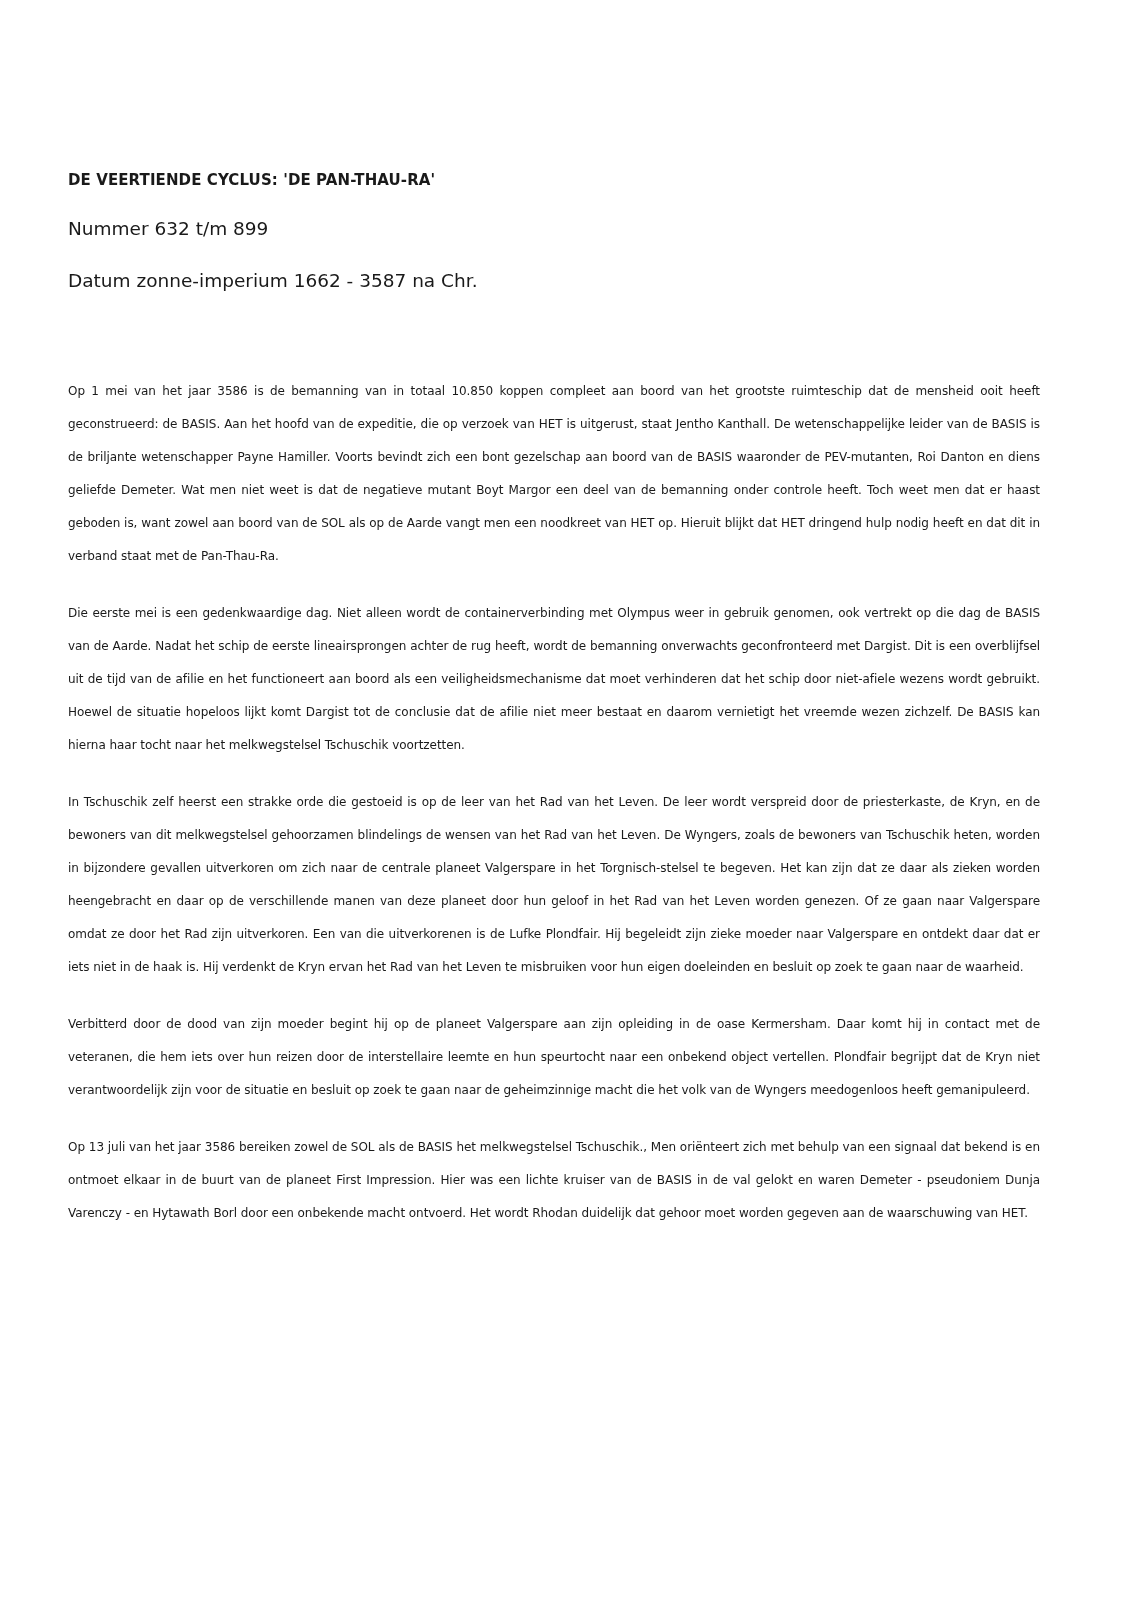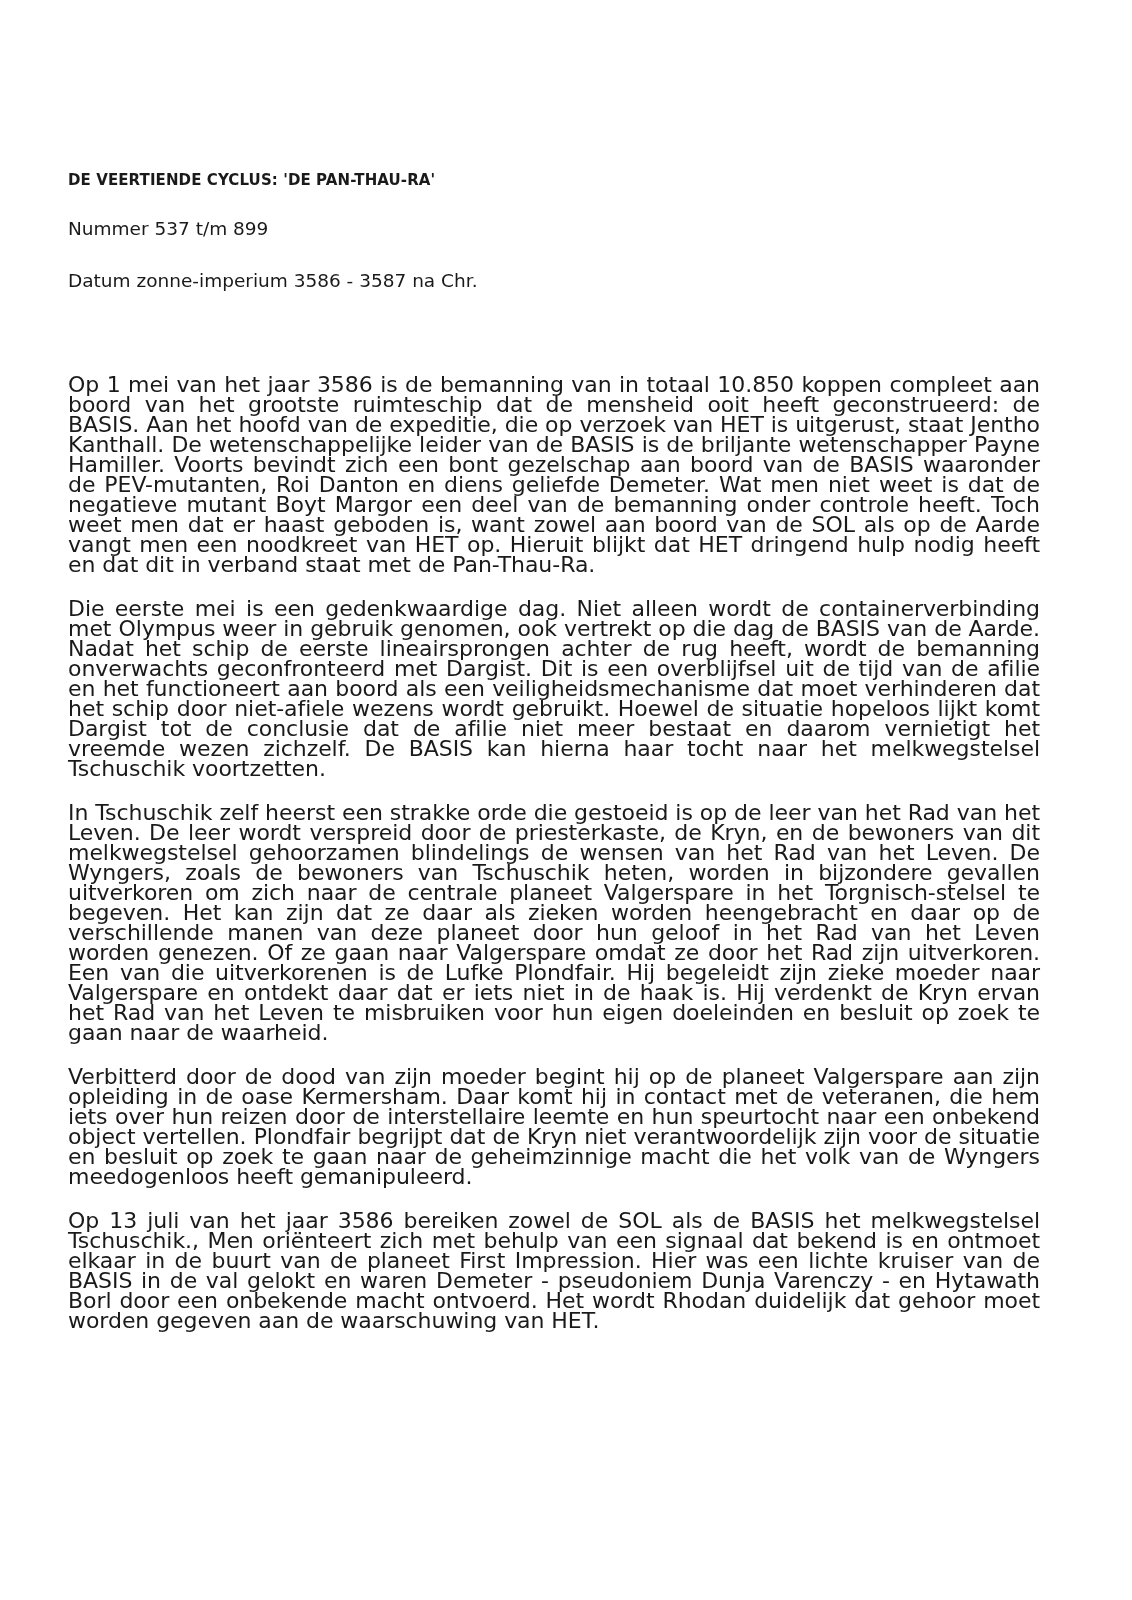--- a/index.html
+++ b/index.html
@@ -24,33 +24,33 @@
       margin: 0 0 25px 0;
       letter-spacing: 0.1px;
     }
     .meta {
       font-size: 18.5px;
       line-height: 24px;
       margin: 0 0 28px 0;
     }
     .meta.last { margin-bottom: 82px; }
     .para {
-      font-size: 22px;
-      line-height: 20px;
+      font-size: 12px;
+      line-height: 33px;
       text-align: justify;
       margin: 0 0 24px 0;
       letter-spacing: -0.05px;
     }
   </style>
 </head>
 <body>
 
 <div class="page">
   <h1 class="title">DE VEERTIENDE CYCLUS: 'DE PAN-THAU-RA'</h1>
-  <p class="meta">Nummer 537 t/m 899</p>
-  <p class="meta last">Datum zonne-imperium 3586 - 3587 na Chr.</p>
+  <p class="meta">Nummer 632 t/m 899</p>
+  <p class="meta last">Datum zonne-imperium 1662 - 3587 na Chr.</p>
 
   <p class="para">Op 1 mei van het jaar 3586 is de bemanning van in totaal 10.850 koppen compleet aan boord van het grootste ruimteschip dat de mensheid ooit heeft geconstrueerd: de BASIS. Aan het hoofd van de expeditie, die op verzoek van HET is uitgerust, staat Jentho Kanthall. De wetenschappelijke leider van de BASIS is de briljante wetenschapper Payne Hamiller. Voorts bevindt zich een bont gezelschap aan boord van de BASIS waaronder de PEV-mutanten, Roi Danton en diens geliefde Demeter. Wat men niet weet is dat de negatieve mutant Boyt Margor een deel van de bemanning onder controle heeft. Toch weet men dat er haast geboden is, want zowel aan boord van de SOL als op de Aarde vangt men een noodkreet van HET op. Hieruit blijkt dat HET dringend hulp nodig heeft en dat dit in verband staat met de Pan-Thau-Ra.</p>
   <p class="para">Die eerste mei is een gedenkwaardige dag. Niet alleen wordt de containerverbinding met Olympus weer in gebruik genomen, ook vertrekt op die dag de BASIS van de Aarde. Nadat het schip de eerste lineairsprongen achter de rug heeft, wordt de bemanning onverwachts geconfronteerd met Dargist. Dit is een overblijfsel uit de tijd van de afilie en het functioneert aan boord als een veiligheidsmechanisme dat moet verhinderen dat het schip door niet-afiele wezens wordt gebruikt. Hoewel de situatie hopeloos lijkt komt Dargist tot de conclusie dat de afilie niet meer bestaat en daarom vernietigt het vreemde wezen zichzelf. De BASIS kan hierna haar tocht naar het melkwegstelsel Tschuschik voortzetten.</p>
   <p class="para">In Tschuschik zelf heerst een strakke orde die gestoeid is op de leer van het Rad van het Leven. De leer wordt verspreid door de priesterkaste, de Kryn, en de bewoners van dit melkwegstelsel gehoorzamen blindelings de wensen van het Rad van het Leven. De Wyngers, zoals de bewoners van Tschuschik heten, worden in bijzondere gevallen uitverkoren om zich naar de centrale planeet Valgerspare in het Torgnisch-stelsel te begeven. Het kan zijn dat ze daar als zieken worden heengebracht en daar op de verschillende manen van deze planeet door hun geloof in het Rad van het Leven worden genezen. Of ze gaan naar Valgerspare omdat ze door het Rad zijn uitverkoren. Een van die uitverkorenen is de Lufke Plondfair. Hij begeleidt zijn zieke moeder naar Valgerspare en ontdekt daar dat er iets niet in de haak is. Hij verdenkt de Kryn ervan het Rad van het Leven te misbruiken voor hun eigen doeleinden en besluit op zoek te gaan naar de waarheid.</p>
   <p class="para">Verbitterd door de dood van zijn moeder begint hij op de planeet Valgerspare aan zijn opleiding in de oase Kermersham. Daar komt hij in contact met de veteranen, die hem iets over hun reizen door de interstellaire leemte en hun speurtocht naar een onbekend object vertellen. Plondfair begrijpt dat de Kryn niet verantwoordelijk zijn voor de situatie en besluit op zoek te gaan naar de geheimzinnige macht die het volk van de Wyngers meedogenloos heeft gemanipuleerd.</p>
   <p class="para">Op 13 juli van het jaar 3586 bereiken zowel de SOL als de BASIS het melkwegstelsel Tschuschik., Men oriënteert zich met behulp van een signaal dat bekend is en ontmoet elkaar in de buurt van de planeet First Impression. Hier was een lichte kruiser van de BASIS in de val gelokt en waren Demeter - pseudoniem Dunja Varenczy - en Hytawath Borl door een onbekende macht ontvoerd. Het wordt Rhodan duidelijk dat gehoor moet worden gegeven aan de waarschuwing van HET.</p>
 </div>
 
 </body></html>

